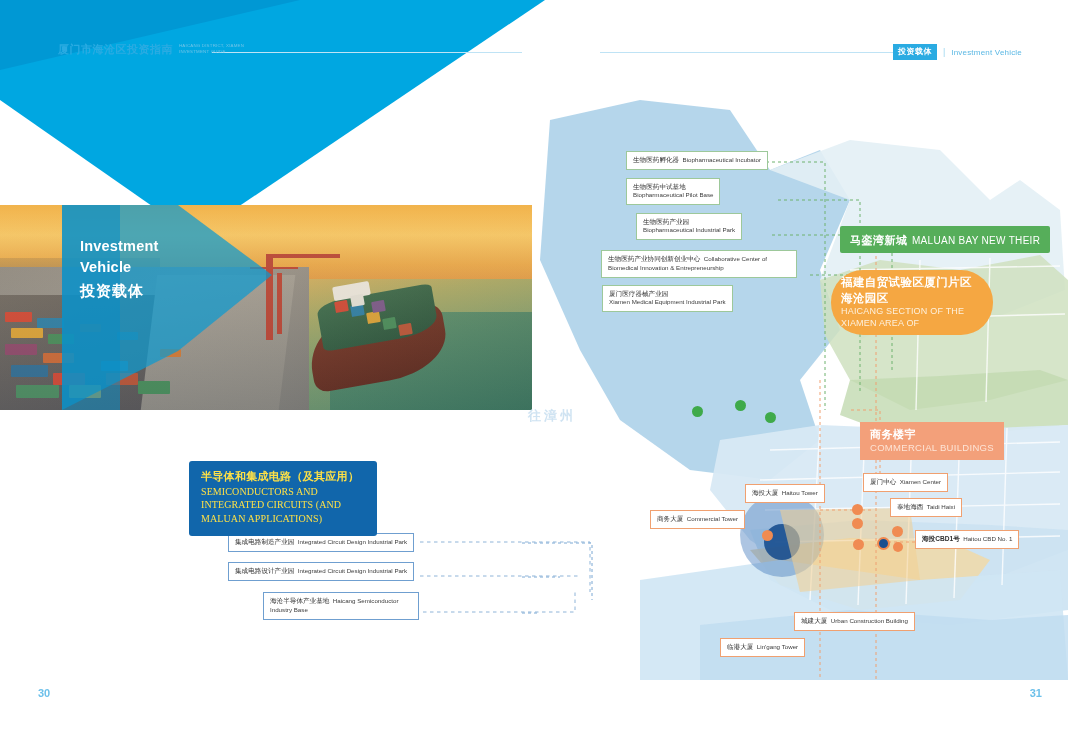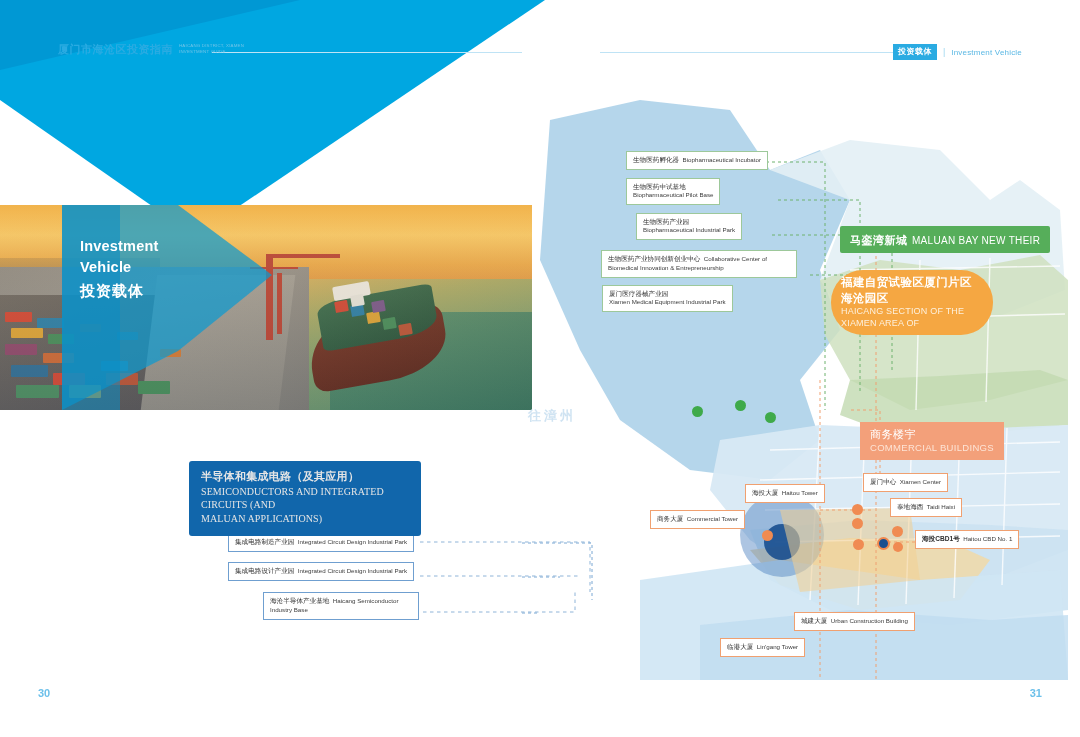--- a/index.html
+++ b/index.html
@@ -78,25 +78,25 @@
 
   
   .banner { position:absolute; z-index:22; color:#fff; }
   .banner-green { background:#56ae5a; padding:5px 12px 6px; border-radius:2px; }
   .banner-green .cn { font-size:12.5px; font-weight:bold; letter-spacing:.5px; }
   .banner-green .en { font-size:11px; letter-spacing:.3px; }
   .banner-orange { background:#f5a742; padding:5px 10px 6px; border-radius:1px; }
   .banner-orange .cn { font-size:11.5px; font-weight:bold; letter-spacing:.4px; line-height:1.35; }
   .banner-orange .en { font-size:9px; letter-spacing:.2px; line-height:1.3; color:#fdf0dc; }
   .banner-peach { background:#f3a07a; padding:5px 10px 7px; }
-  .banner-peach .cn { font-size:11px; font-weight:normal; letter-spacing:.5px; }
+  .banner-peach .cn { font-size:11px; font-weight:bold; letter-spacing:.5px; }
   .banner-peach .en { font-size:9.5px; letter-spacing:.3px; color:#fde4d6; }
 
-  .banner-blue { position:absolute; background:#1166ab; color:#e5e5e5; padding:8px 12px 10px;
-                 border-radius:3px; z-index:22; width:232px; }
+  .banner-blue { position:absolute; background:#1166ab; color:#fde047; padding:8px 12px 10px;
+                 border-radius:3px; z-index:22; width:188px; }
   .banner-blue .cn { font-size:11px; font-weight:bold; letter-spacing:.3px; }
   .banner-blue .en { font-size:10px; line-height:1.25; letter-spacing:.1px; margin-top:2px;font-family:Liberation Serif, serif; }
 
   .toward { position:absolute; left:528px; top:407px; font-size:13px; color:#cfe3f2;
             letter-spacing:3px; font-weight:bold; z-index:5;text-align:center; }
 
   .pagenum { position:absolute; bottom:38px; font-size:11px; font-weight:bold; color:#6cc0ea; }
   .pagenum.left { left:38px; }
   .pagenum.right { right:38px; }
 

